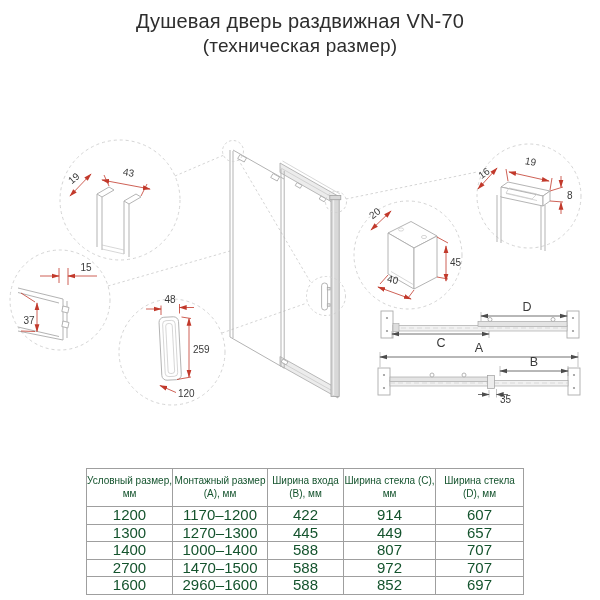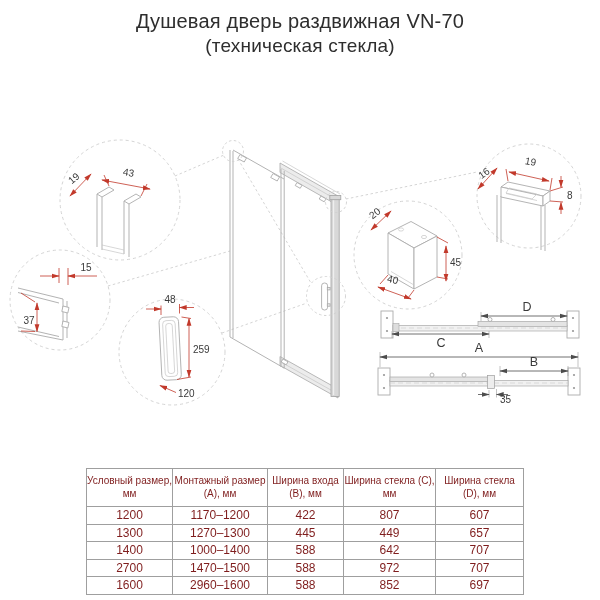--- a/index.html
+++ b/index.html
@@ -16,31 +16,31 @@
   .wf{fill:#fff;stroke:#acacac;stroke-width:.9}
   .dsh{stroke:#cfcfcf;stroke-width:.9;stroke-dasharray:2.5 2.5;fill:none}
   .cc{stroke:#d4d4d4;stroke-width:1;stroke-dasharray:3 3;fill:#fff}
   .rl{stroke:#c2392b;stroke-width:.8;fill:none}
   .dl{stroke:#4c4c4c;stroke-width:.8;fill:none}
   .de{stroke:#9a9a9a;stroke-width:.6;fill:none}
   text{font-family:"Liberation Sans",sans-serif;}
   text.t{font-size:10px;fill:#3a3a3a}
   text.tl{font-size:12.5px;fill:#3a3a3a}
   table.spec{position:absolute;top:468px;left:86px;width:437px;z-index:2;
-             border-collapse:collapse;table-layout:fixed;color:#7f1d1d;background:#fff;}
+             border-collapse:collapse;table-layout:fixed;color:#14532d;background:#fff;}
   .spec th,.spec td{border:1px solid #9f9f9f;text-align:center;padding:0;}
   .spec th{font-weight:normal;font-size:10px;line-height:12.5px;height:37px;vertical-align:middle;}
-  .spec td{font-size:12px;height:16.6px;line-height:16.6px;}
+  .spec td{font-size:15px;height:16.6px;line-height:16.6px;}
 </style>
 </head>
 <body>
 
 <div class="title">
   <div class="l1">Душевая дверь раздвижная VN-70</div>
-  <div class="l2">(техническая стекла)</div>
+  <div class="l2">(техническая размер)</div>
 </div>
 
 <svg class="drawing" width="600" height="600" viewBox="0 0 600 600">
   <defs>
     <marker id="ra" viewBox="0 0 10 7" refX="9" refY="3.5" markerWidth="10" markerHeight="7" orient="auto">
         <path d="M0,0.5 L10,3.5 L0,6.5 Z" fill="#c2392b"></path>
       </marker>
     <marker id="rs" viewBox="0 0 10 7" refX="1" refY="3.5" markerWidth="10" markerHeight="7" orient="auto">
         <path d="M10,0.5 L0,3.5 L10,6.5 Z" fill="#c2392b"></path>
       </marker>
@@ -233,35 +233,35 @@
       <th>Ширина входа (B), мм</th>
       <th>Ширина стекла (C), мм</th>
       <th>Ширина стекла (D), мм</th>
     </tr>
   </thead>
   <tbody>
     <tr>
       <td>1200</td>
       <td>1170–1200</td>
       <td>422</td>
-      <td>807</td>
+      <td>914</td>
       <td>607</td>
     </tr>
     <tr>
       <td>1300</td>
       <td>1270–1300</td>
       <td>445</td>
       <td>449</td>
       <td>657</td>
     </tr>
     <tr>
       <td>1400</td>
       <td>1000–1400</td>
       <td>588</td>
-      <td>642</td>
+      <td>807</td>
       <td>707</td>
     </tr>
     <tr>
       <td>2700</td>
       <td>1470–1500</td>
       <td>588</td>
       <td>972</td>
       <td>707</td>
     </tr>
     <tr>

